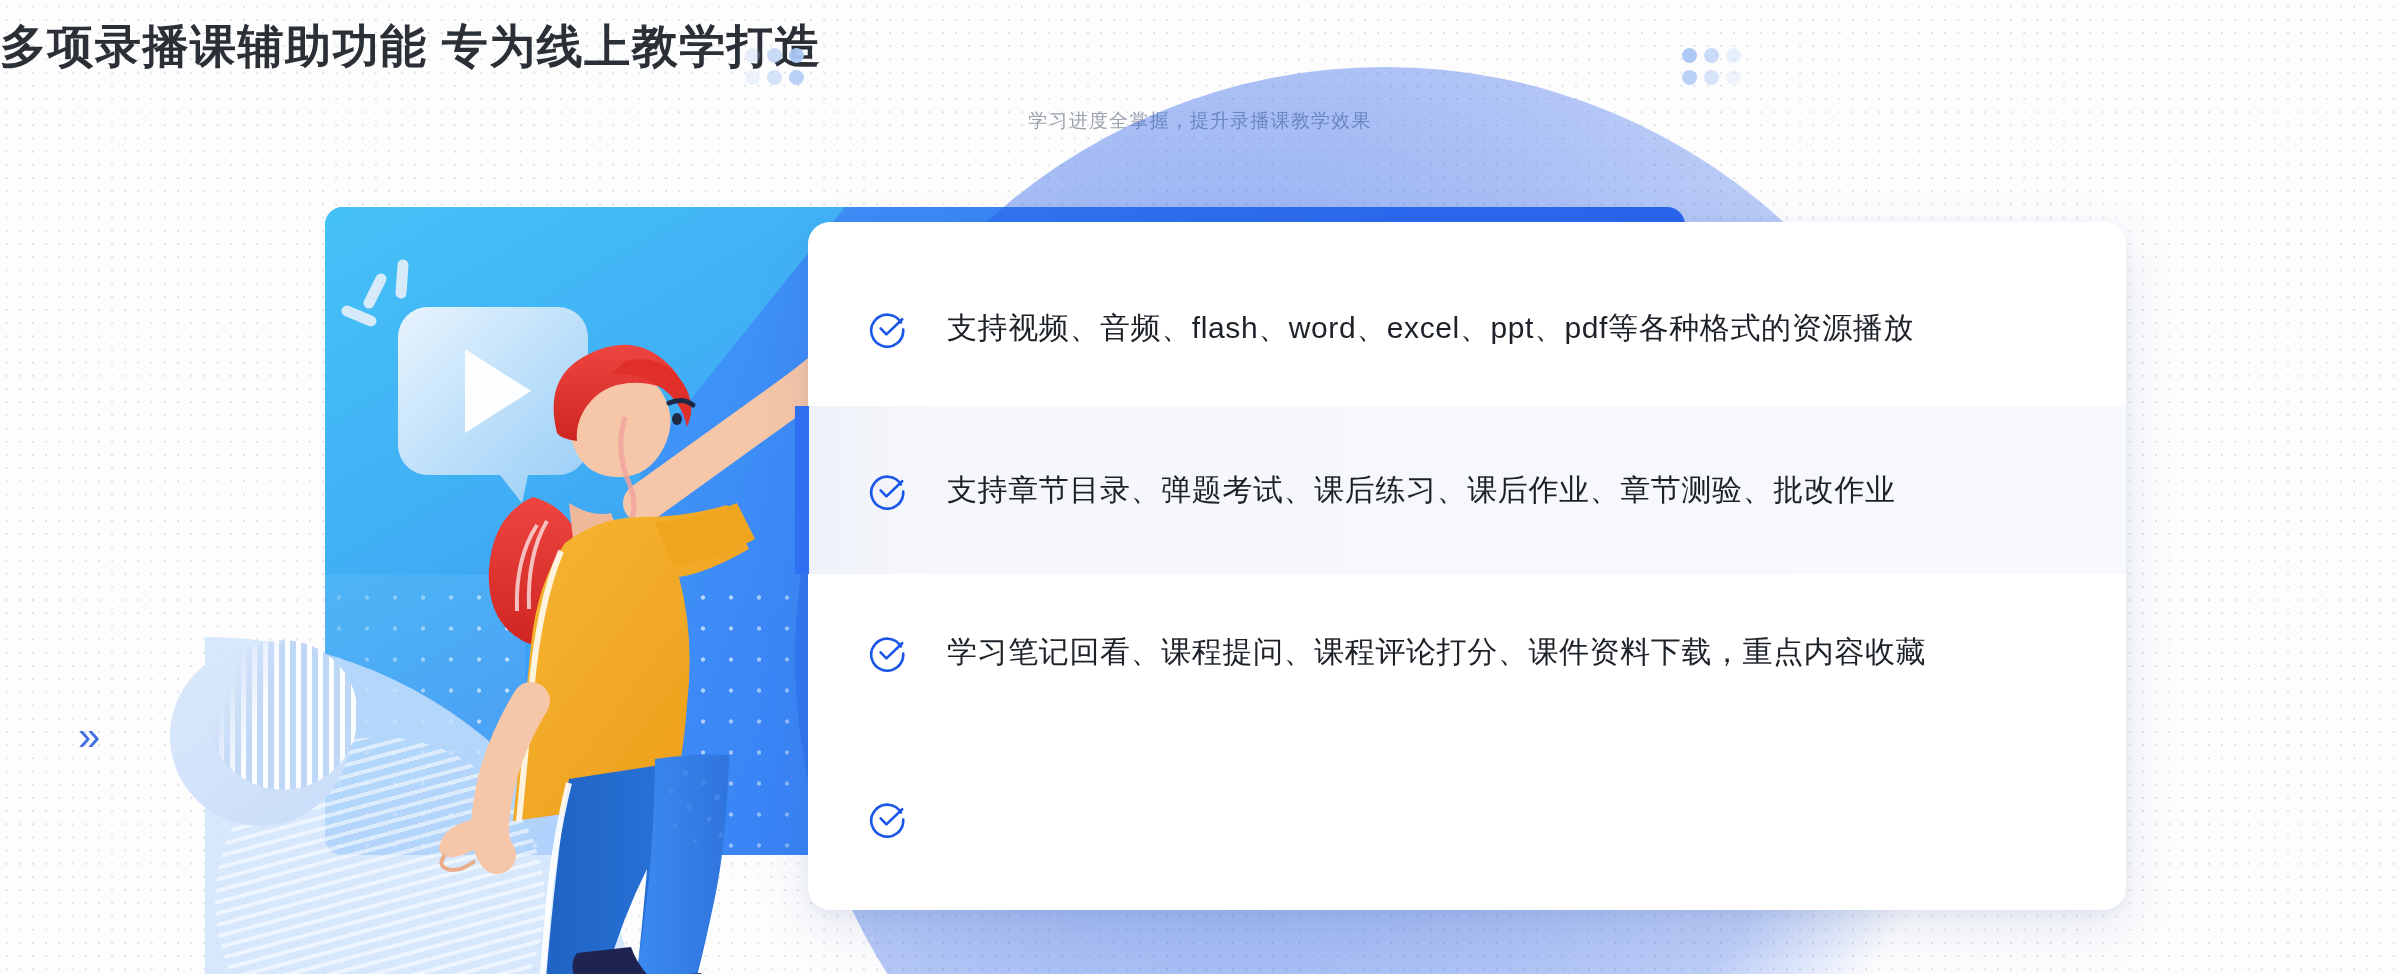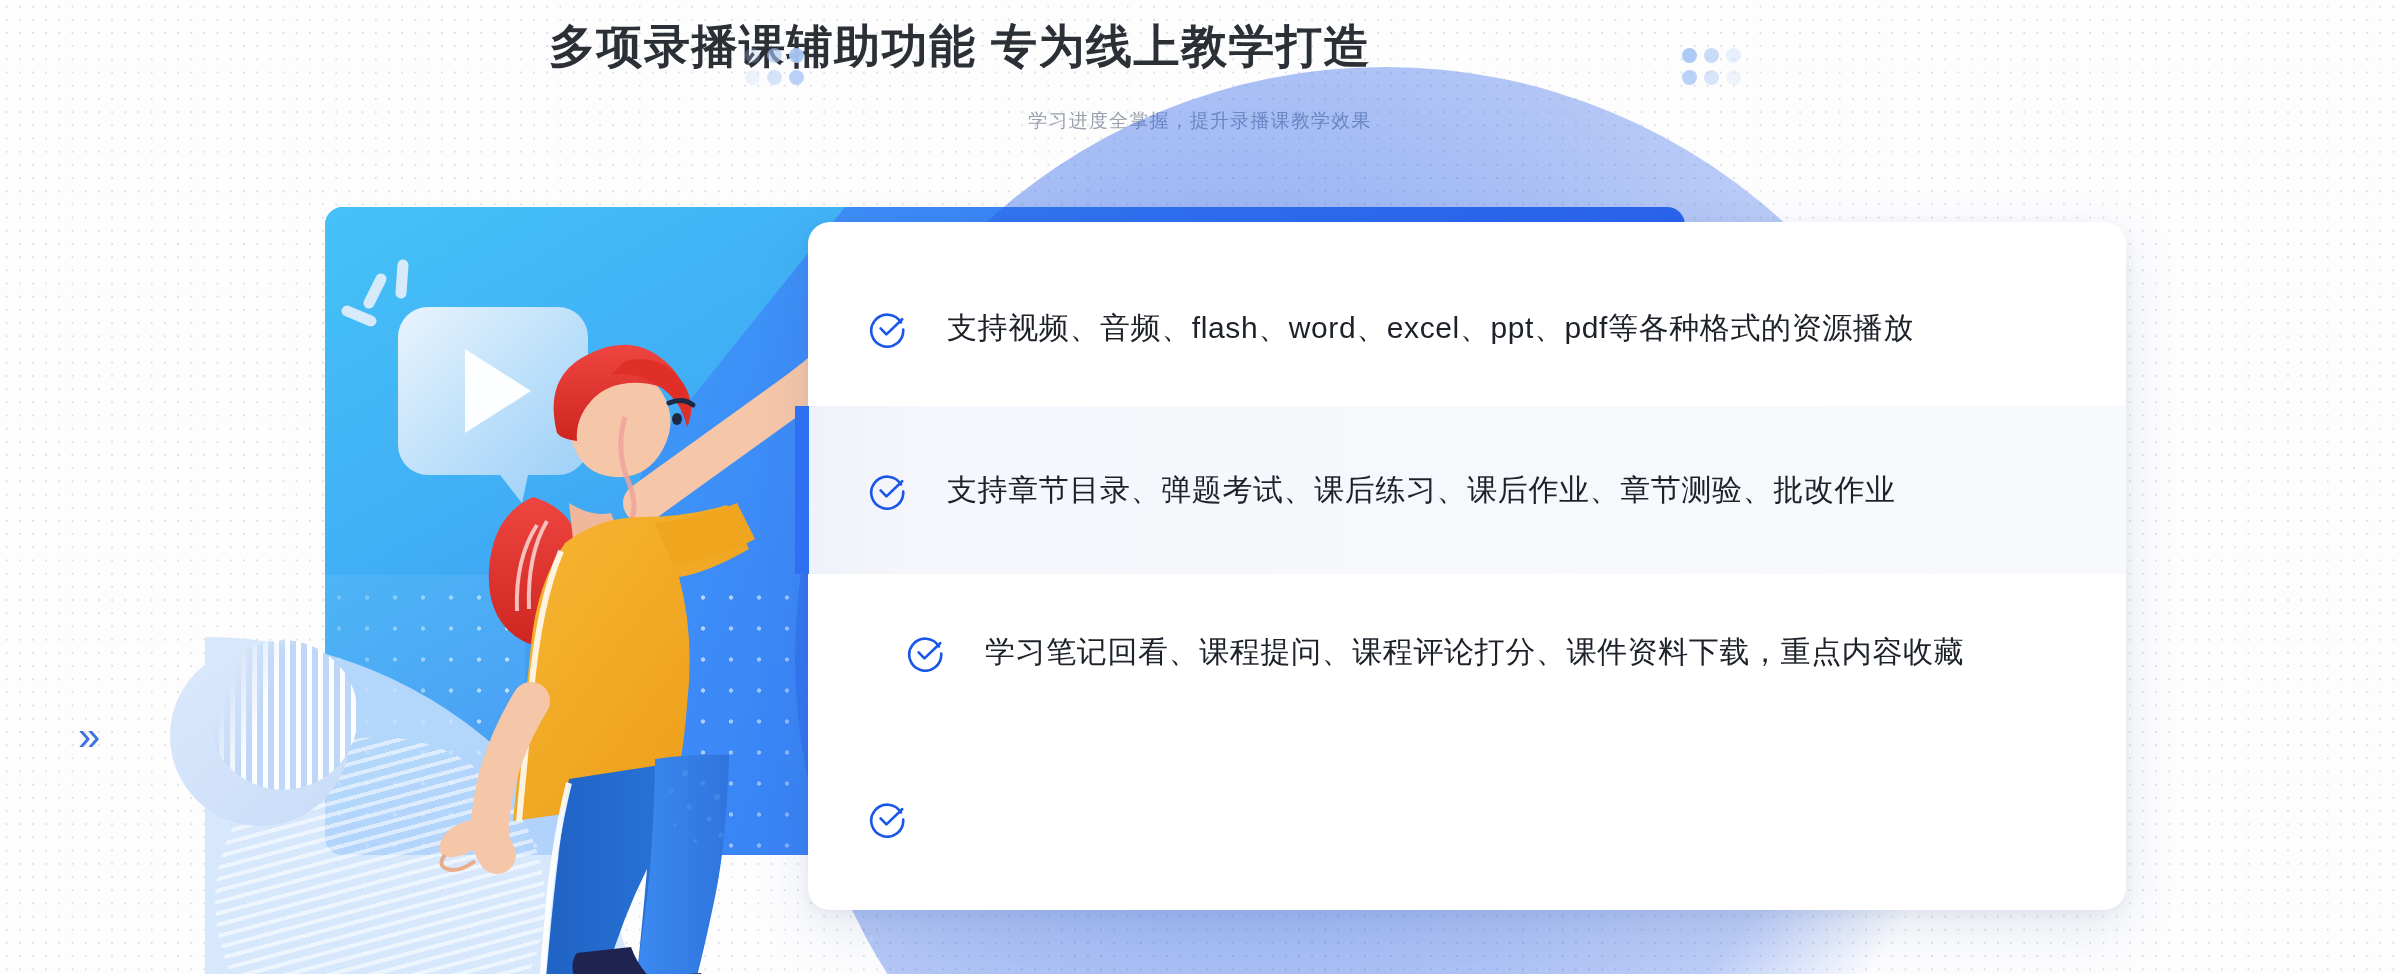--- a/index.html
+++ b/index.html
@@ -13,21 +13,21 @@
     background-color:#fdfdfe;
     background-image:radial-gradient(rgba(150,155,175,0.30) 1.1px, transparent 1.2px);
     background-size:13.2px 13.2px;
     background-position:0 0;
     overflow:hidden;
   }
 
   
   #header{ position:absolute; left:0; top:0; width:2400px; height:160px; }
   #title{
-    position:absolute; left:0; top:18px; width:1920px; text-align:center;
+    position:absolute; left:0; top:18px; width:1920px; text-align:left;
     font-size:46px; font-weight:700; color:#2b2f36; letter-spacing:1.5px;
     white-space:nowrap; line-height:1.25;
   }
   #subtitle{
     position:absolute; left:0; top:108px; width:2400px; text-align:center;
     font-size:19px; color:#9aa1ad; letter-spacing:1.2px; white-space:nowrap;
   }
   .dotgrid{ position:absolute; top:48px; width:64px; height:42px; }
   .dotgrid i{
     position:absolute; width:15px; height:15px; border-radius:50%;
@@ -127,21 +127,21 @@
     background:#2f6ff2; z-index:8;
   }
 
   #rows{ position:absolute; left:808px; top:222px; width:1318px; height:688px; z-index:9; }
   .row{
     position:absolute; left:0; width:1318px; height:168px;
     display:flex; align-items:center;
   }
   #row0{ top:22px; }
   #row1{ top:184px; }
-  #row2{ top:346px;padding-left:38px; }
+  #row2{ top:346px; }
   #row3{ top:512px; }
   .check{ margin-left:60px; flex:0 0 auto; width:40px; height:40px; }
   .rtext{
     margin-left:39px; font-size:30px; color:#1d2229; letter-spacing:.6px;
     white-space:nowrap;
   }
 
   
   #person{ position:absolute; left:325px; top:207px; width:1360px; height:767px; z-index:5; pointer-events:none; }
 </style>

